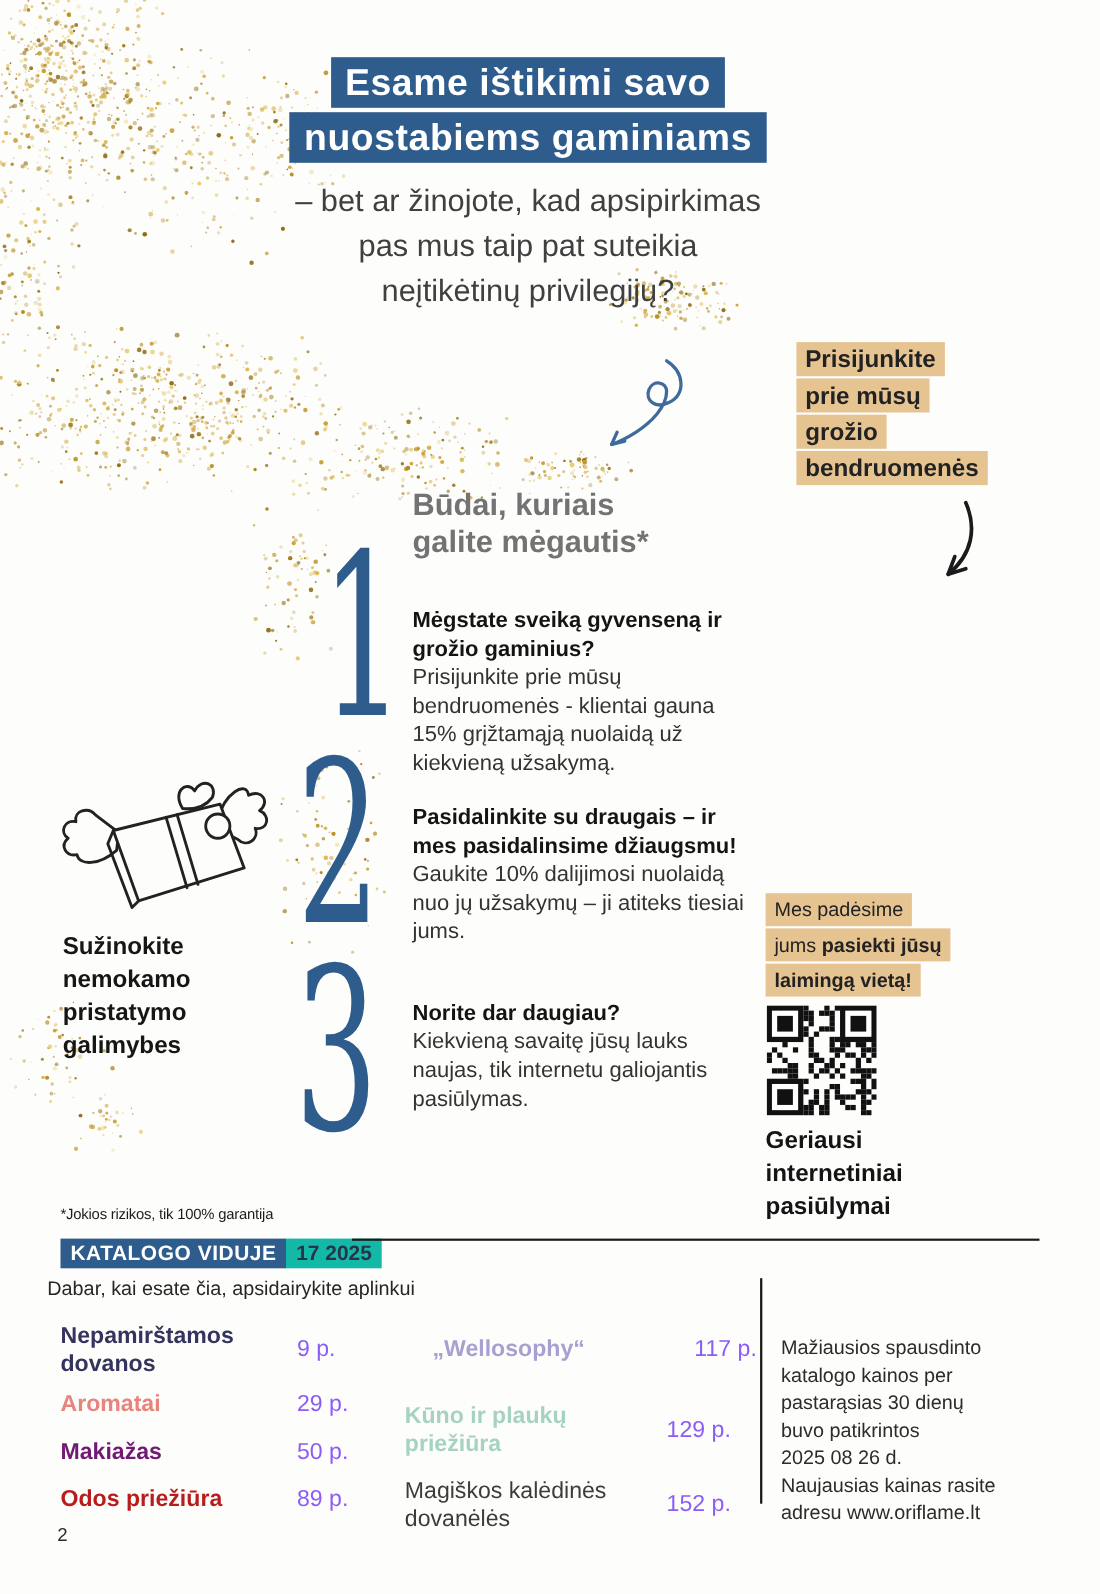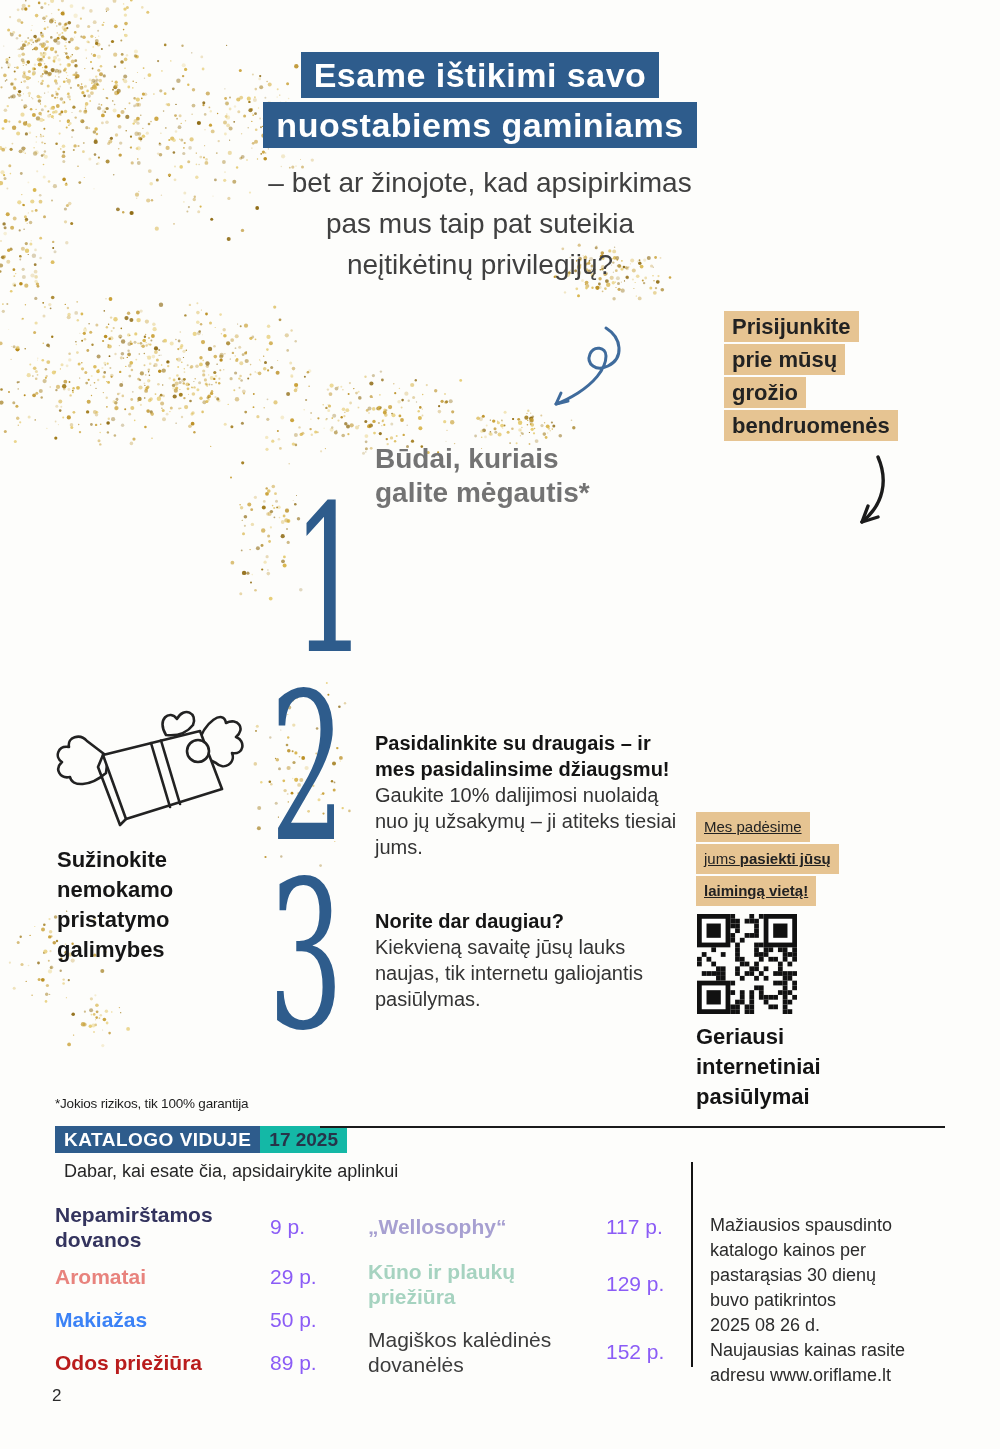--- a/index.html
+++ b/index.html
@@ -31,44 +31,44 @@
   .bitem .blk{display:block;}
   .t1{left:375px;top:531px;} .t2{left:375px;top:710px;} .t3{left:375px;top:888px;}
 
   
   .gift{left:48px;top:693px;}
   .freedel{left:57px;top:845px;font-size:22px;line-height:30px;font-weight:bold;color:#161616;white-space:pre-line;}
 
   
   .happy{left:696px;top:812px;}
   .happy div{margin-bottom:2px;}
-  .happy .hl{font-size:15px;line-height:26px;text-decoration:underline;}
+  .happy .hl{font-size:18px;line-height:26px;}
   .qr{left:697px;top:914px;width:100px;height:100px;}
   .qrcap{left:696px;top:1022px;font-size:22px;line-height:30px;font-weight:bold;color:#141414;white-space:pre-line;}
 
   
   .footnote{left:55px;top:1096px;font-size:13.5px;letter-spacing:-.2px;color:#1d1d1d;}
   .banner{left:55px;top:1126px;display:flex;align-items:stretch;}
   .banner .b-blue{background:#2e5c8c;color:#fff;font-weight:bold;font-size:19px;line-height:27px;padding:0 9px;letter-spacing:.5px;}
   .banner .b-tan{background:#14b8a6;color:#27344a;font-weight:bold;font-size:19px;line-height:27px;padding:0 9px;}
   .rule-h{left:320px;top:1126px;width:625px;height:2px;background:#1b1b1b;}
-  .intro{left:64px;top:1161px;font-size:18px;color:#262626;}
+  .intro{left:43px;top:1161px;font-size:18px;color:#262626;}
 
   
   .toc{font-size:21px;}
   .toc-row{display:flex;align-items:center;}
   .toc-label{font-weight:bold;line-height:25px;}
   .toc-label.reg{font-weight:normal;color:#3c3c3c;}
   .toc-page{color:#8b5cf6;font-weight:normal;}
   .tocL{left:55px;top:1202px;width:315px;}
   .tocL .toc-label{width:215px;}
   .tocL .r1{margin-bottom:12px;} .tocL .r2,.tocL .r3{margin-bottom:18px;}
   .tocR{left:368px;top:1214px;width:320px;}
   .tocR .toc-label{width:238px;}
-  .tocR .r1{margin-bottom:20px;} .tocR .r2{margin-bottom:18px;}
+  .tocR .r1{margin-bottom:36px;justify-content:flex-end;} .tocR .r2{margin-bottom:18px;}
   .rule-v{left:691px;top:1162px;width:2px;height:205px;background:#141414;}
   .pricenote{left:710px;top:1213px;width:245px;font-size:18px;line-height:25px;color:#2b2b2b;white-space:pre-line;}
 
   .pagenum{left:52px;top:1386px;font-size:17px;color:#2b2b2b;}
 </style>
 </head>
 <body>
 
 <div id="page">
   <svg id="glitter">
@@ -2074,20 +2074,21 @@
 
   <svg class="abs" style="left:840px;top:452px;" width="48" height="80" viewBox="0 0 48 80">
     <path d="M38,5 C48,28 44,52 22,70" fill="none" stroke="#1b1b1b" stroke-width="3.4" stroke-linecap="round"></path>
     <path d="M22,70 L28,54 M22,70 L38,65" fill="none" stroke="#1b1b1b" stroke-width="3.4" stroke-linecap="round"></path>
   </svg>
 
   <div class="abs bhead">Būdai, kuriais
 galite mėgautis*</div>
 
   <div class="abs bignum n1">1</div>
+  <p class="abs bitem t1"><b class="blk">Mėgstate sveiką gyvenseną ir grožio gaminius?</b><span>Prisijunkite prie mūsų bendruomenės - klientai gauna 15% grįžtamąją nuolaidą už kiekvieną užsakymą.</span></p>
 
   <div class="abs bignum n2">2</div>
   <p class="abs bitem t2"><b>Pasidalinkite su draugais – ir mes pasidalinsime džiaugsmu!</b> <span>Gaukite 10% dalijimosi nuolaidą nuo jų užsakymų – ji atiteks tiesiai jums.</span></p>
 
   <div class="abs bignum n3">3</div>
   <p class="abs bitem t3"><b class="blk">Norite dar daugiau?</b><span>Kiekvieną savaitę jūsų lauks naujas, tik internetu galiojantis pasiūlymas.</span></p>
 
   <svg class="abs gift" width="210" height="160" viewBox="0 0 210 160">
     <g stroke="#222" stroke-width="2.6" fill="#fdfdfb" stroke-linejoin="round" stroke-linecap="round">
       <path d="M58,80 C42,94 24,94 22,84 C12,86 6,76 14,69 C6,64 10,52 21,54 C19,44 32,40 39,48 L60,64 Z"></path>
@@ -2266,21 +2267,21 @@
   <div class="abs toc tocL">
     <div class="toc-row r1">
       <span class="toc-label" style="color: rgb(52, 52, 94);">Nepamirštamos dovanos</span>
       <span class="toc-page">9 p.</span>
     </div>
     <div class="toc-row r2">
       <span class="toc-label" style="color: rgb(232, 131, 125);">Aromatai</span>
       <span class="toc-page">29 p.</span>
     </div>
     <div class="toc-row r3">
-      <span class="toc-label" style="color: #3b82f6;">Makiažas</span>
+      <span class="toc-label" style="color: #701a75;">Makiažas</span>
       <span class="toc-page">50 p.</span>
     </div>
     <div class="toc-row r4">
       <span class="toc-label" style="color: #b91c1c;">Odos priežiūra</span>
       <span class="toc-page">89 p.</span>
     </div>
   </div>
 
   <div class="abs toc tocR">
     <div class="toc-row r1">

